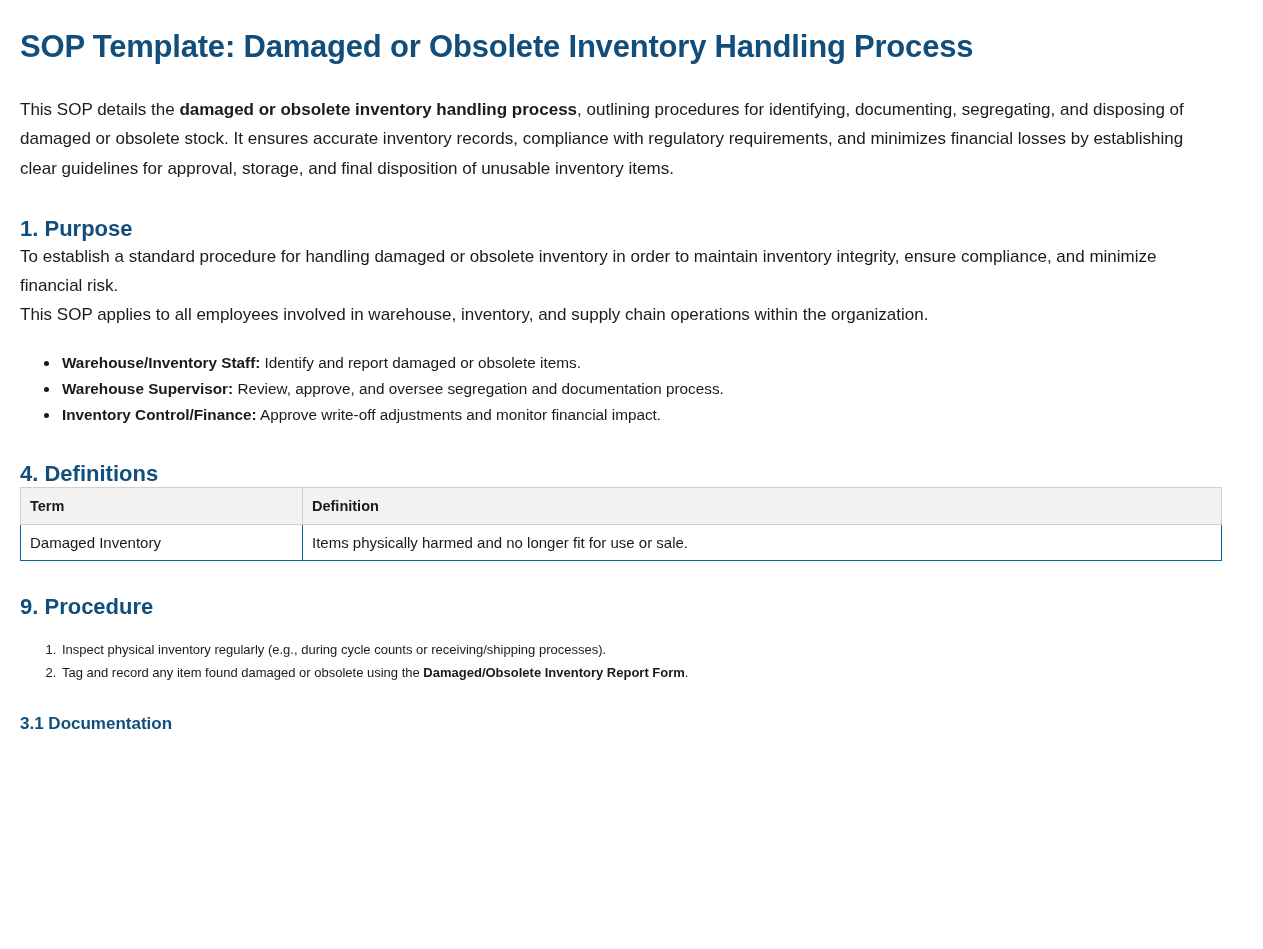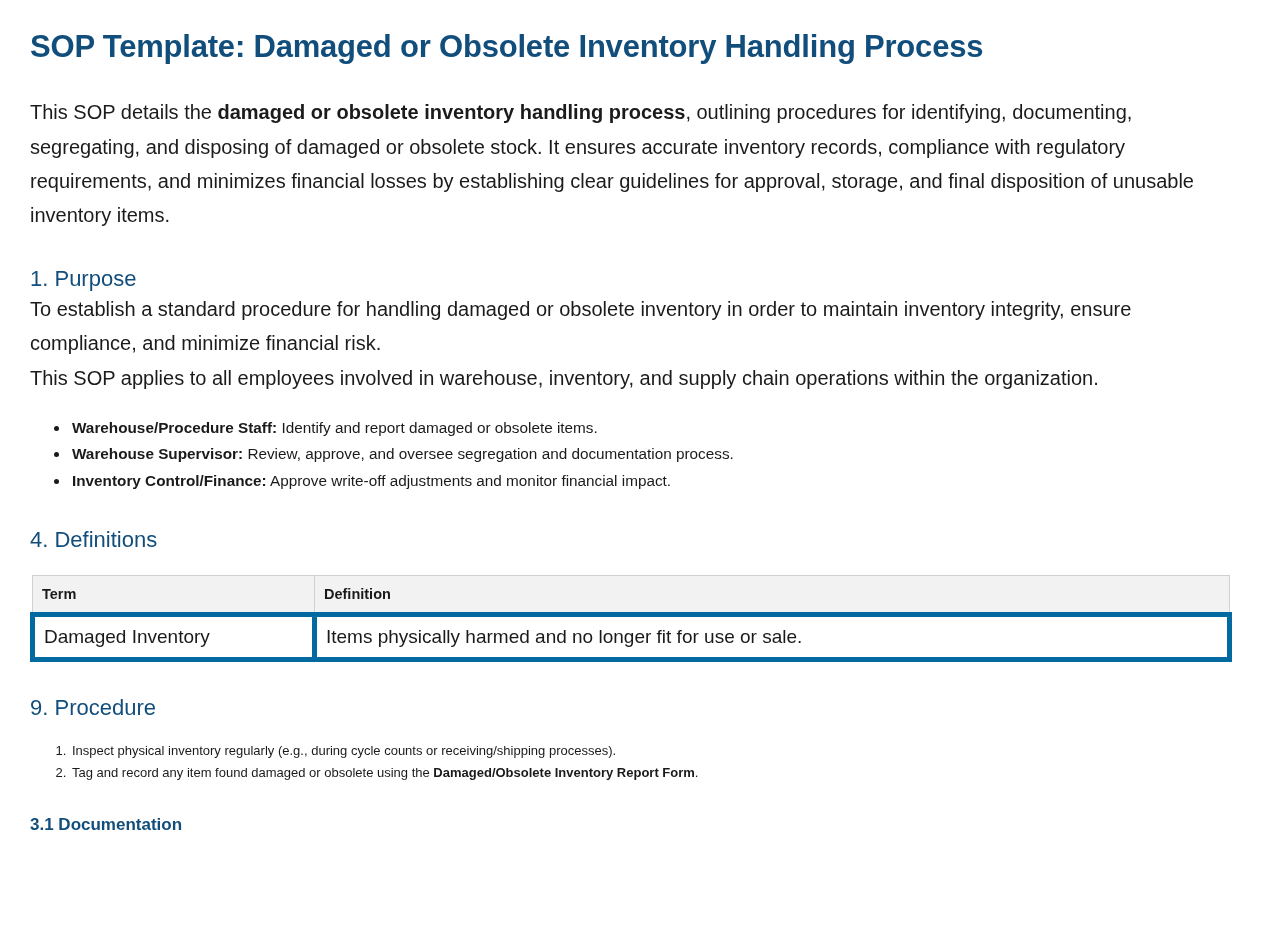--- a/index.html
+++ b/index.html
@@ -8,43 +8,43 @@
     background: #ffffff;
   }
   body {
     width: 1263px;
     min-height: 949px;
     font-family: "Liberation Sans", sans-serif;
     color: #1a1a1a;
     -webkit-font-smoothing: antialiased;
   }
   .page {
-    padding: 28px 30px 20px 30px;
+    padding: 28px 30px 20px 20px;
     box-sizing: border-box;
     width: 1263px;
   }
   h1.doc-title {
     color: #124e7c;
     font-size: 31px;
     line-height: 1.2;
     font-weight: bold;
     margin: 0 0 30px 0;
     letter-spacing: -0.2px;
   }
   p.intro, p.body-text {
-    font-size: 20px;
+    font-size: 17px;
     line-height: 1.72;
     margin: 0 0 0 0;
     color: #1b1b1b;
     max-width: 1190px;
   }
   h2.section-heading {
     color: #124e7c;
     font-size: 22px;
-    font-weight: normal;
+    font-weight: bold;
     margin: 33px 0 0 0;
   }
   h3.sub-heading {
     color: #124e7c;
     font-size: 17px;
     font-weight: bold;
     margin: 30px 0 0 0;
   }
   .para-gap {
     margin-top: 22px;
@@ -66,54 +66,53 @@
   }
   ol.proc-list li {
     font-size: 13px;
     line-height: 1.72;
     padding-left: 2px;
   }
   strong { font-weight: bold; }
   table.def-table {
     border-collapse: collapse;
     width: 1202px;
-    margin-top: 22px;
     font-size: 15px;
   }
   table.def-table th {
     background: #f2f2f2;
     border: 1px solid #d0d0d0;
     text-align: left;
     font-weight: bold;
     padding: 10px 9px;
     font-size: 14.5px;
   }
   table.def-table td {
-    border: 5px solid #0369a1;
+    border: 1px solid #0369a1;
     padding: 9px 9px;
-    font-size: 19px;
+    font-size: 15px;
   }
   table.def-table col.term-col { width: 282px; }
 </style>
 </head>
 <body>
 
 <div class="page">
 
   <h1 class="doc-title">SOP Template: Damaged or Obsolete Inventory Handling Process</h1>
 
   <p class="intro"><span>This SOP details the </span><strong>damaged or obsolete inventory handling process</strong><span>, outlining procedures for identifying, documenting, segregating, and disposing of damaged or obsolete stock. It ensures accurate inventory records, compliance with regulatory requirements, and minimizes financial losses by establishing clear guidelines for approval, storage, and final disposition of unusable inventory items.</span></p>
 
   <h2 class="section-heading">1. Purpose</h2>
   <p class="body-text para-gap">To establish a standard procedure for handling damaged or obsolete inventory in order to maintain inventory integrity, ensure compliance, and minimize financial risk.</p>
 
   <p class="body-text para-gap">This SOP applies to all employees involved in warehouse, inventory, and supply chain operations within the organization.</p>
 
   <ul class="resp-list">
-    <li><strong>Warehouse/Procedure Staff:</strong><span> Identify and report damaged or obsolete items.</span></li>
+    <li><strong>Warehouse/Inventory Staff:</strong><span> Identify and report damaged or obsolete items.</span></li>
     <li><strong>Warehouse Supervisor:</strong><span> Review, approve, and oversee segregation and documentation process.</span></li>
     <li><strong>Inventory Control/Finance:</strong><span> Approve write-off adjustments and monitor financial impact.</span></li>
   </ul>
 
   <h2 class="section-heading">4. Definitions</h2>
   <table class="def-table">
     <colgroup>
         <col class="term-col">
         <col>
       </colgroup>

